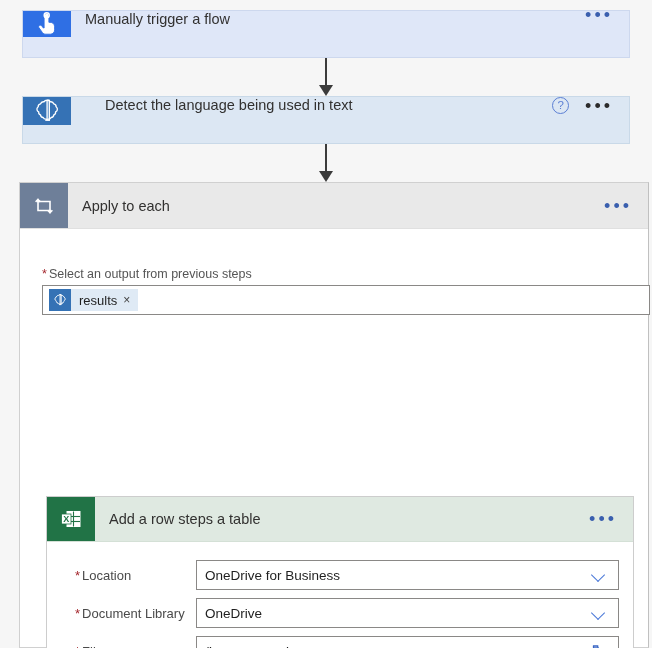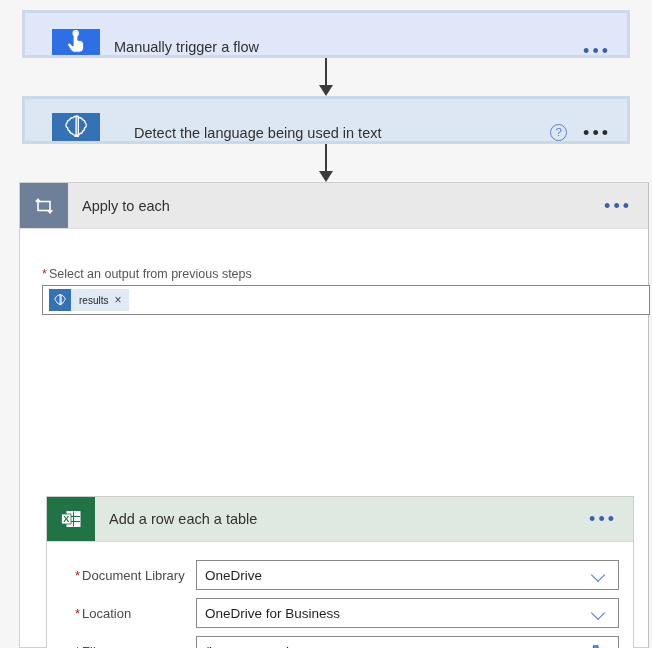--- a/index.html
+++ b/index.html
@@ -16,23 +16,22 @@
     position: relative;
     width: 652px;
     height: 648px;
     background: #f6f6f6;
   }
 
   
   .card {
     position: absolute;
     display: flex;
-    align-items: flex-end;
-    border: 3px solid #b91c1c;
-    padding-left: 27px;
+    align-items: flex-start;
+    border: 1px solid #b91c1c;
   }
   .card-icon {
     width: 48px;
     min-width: 48px;
     display: flex;
     align-items: center;
     justify-content: center;
   }
   .card-body {
     flex: 1;
@@ -145,21 +144,21 @@
   }
   .token-icon {
     width: 22px; height: 22px;
     min-width: 22px;
     display: flex;
     align-items: center;
     justify-content: center;
   }
   .token-icon.brand-cog { background: #3572b5; }
   .token-label {
-    font-size: 10px;
+    font-size: 13px;
     color: #1f1f1f;
     padding: 0 6px 0 8px;
     white-space: nowrap;
   }
   .token-x {
     font-size: 12px;
     color: #444444;
     padding-right: 8px;
     line-height: 1;
   }
@@ -348,45 +347,45 @@
             <rect x="9" y="5.5" width="13" height="15" fill="#ffffff"></rect>
             <rect x="9" y="5.5" width="13" height="15" fill="none" stroke="#ffffff" stroke-width="1"></rect>
             <line x1="9" y1="10.5" x2="22" y2="10.5" stroke="#217346" stroke-width="1.1"></line>
             <line x1="9" y1="15.5" x2="22" y2="15.5" stroke="#217346" stroke-width="1.1"></line>
             <line x1="15.5" y1="5.5" x2="15.5" y2="20.5" stroke="#217346" stroke-width="1.1"></line>
             <rect x="3.5" y="8" width="9.5" height="10" fill="#ffffff" stroke="#217346" stroke-width="0.8"></rect>
             <text x="8.2" y="15.6" font-family="Liberation Sans, sans-serif" font-size="9" font-weight="bold" fill="#217346" text-anchor="middle">X</text>
           </svg>
         </div>
         <div class="card-body">
-          <span class="card-title">Add a row each a table</span>
+          <span class="card-title">Add a row steps a table</span>
         </div>
         <div class="card-right">
           <span class="ellipsis blue">•••</span>
         </div>
       </div>
 
       <div id="excel-form">
+
+        <div class="form-row">
+          <div class="form-label">
+            <span class="req-star">*</span><span>Location</span>
+          </div>
+          <div class="form-control">
+            <span class="control-value">OneDrive for Business</span>
+            <span class="chevron"></span>
+          </div>
+        </div>
 
         <div class="form-row">
           <div class="form-label">
             <span class="req-star">*</span><span>Document Library</span>
           </div>
           <div class="form-control">
             <span class="control-value">OneDrive</span>
-            <span class="chevron"></span>
-          </div>
-        </div>
-
-        <div class="form-row">
-          <div class="form-label">
-            <span class="req-star">*</span><span>Location</span>
-          </div>
-          <div class="form-control">
-            <span class="control-value">OneDrive for Business</span>
             <span class="chevron"></span>
           </div>
         </div>
 
         <div class="form-row">
           <div class="form-label">
             <span class="req-star">*</span><span>File</span>
           </div>
           <div class="form-control">
             <span class="control-value">/Languages.xlsx</span>

